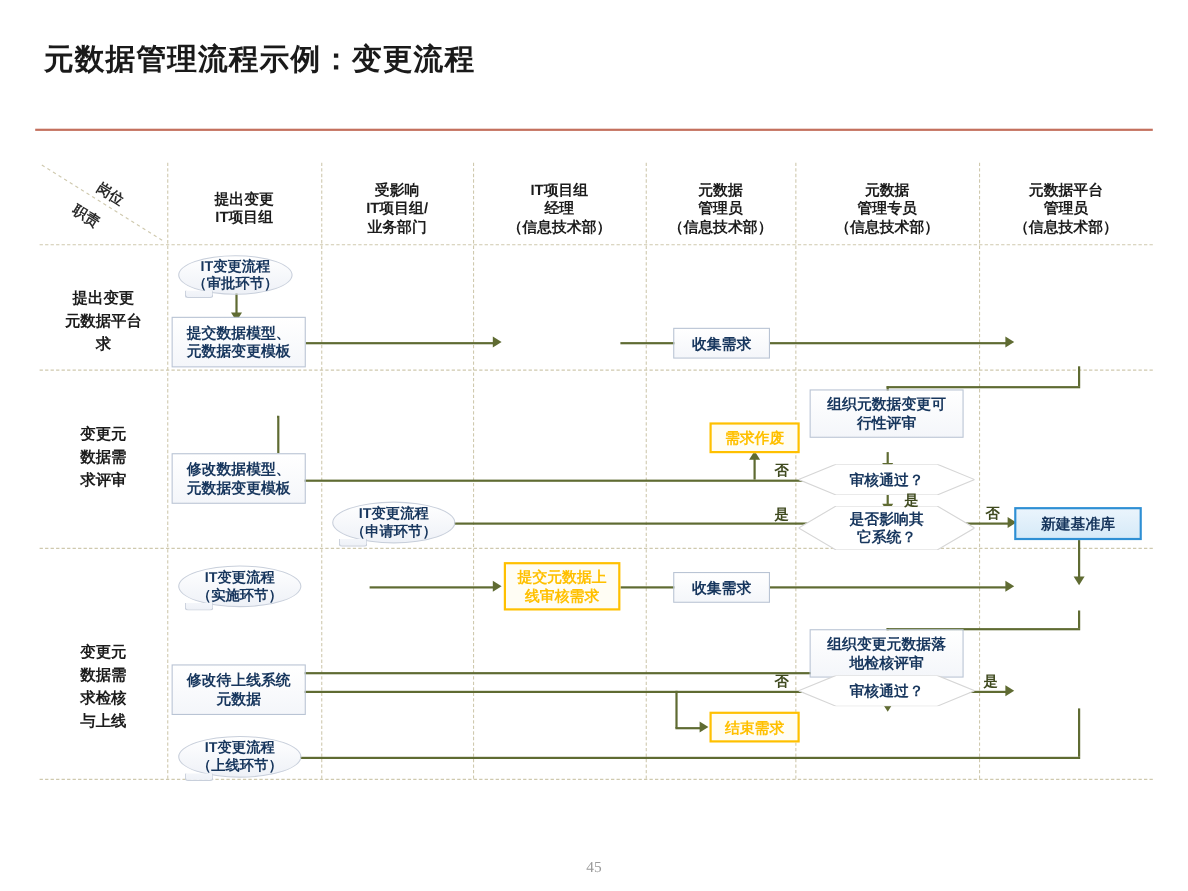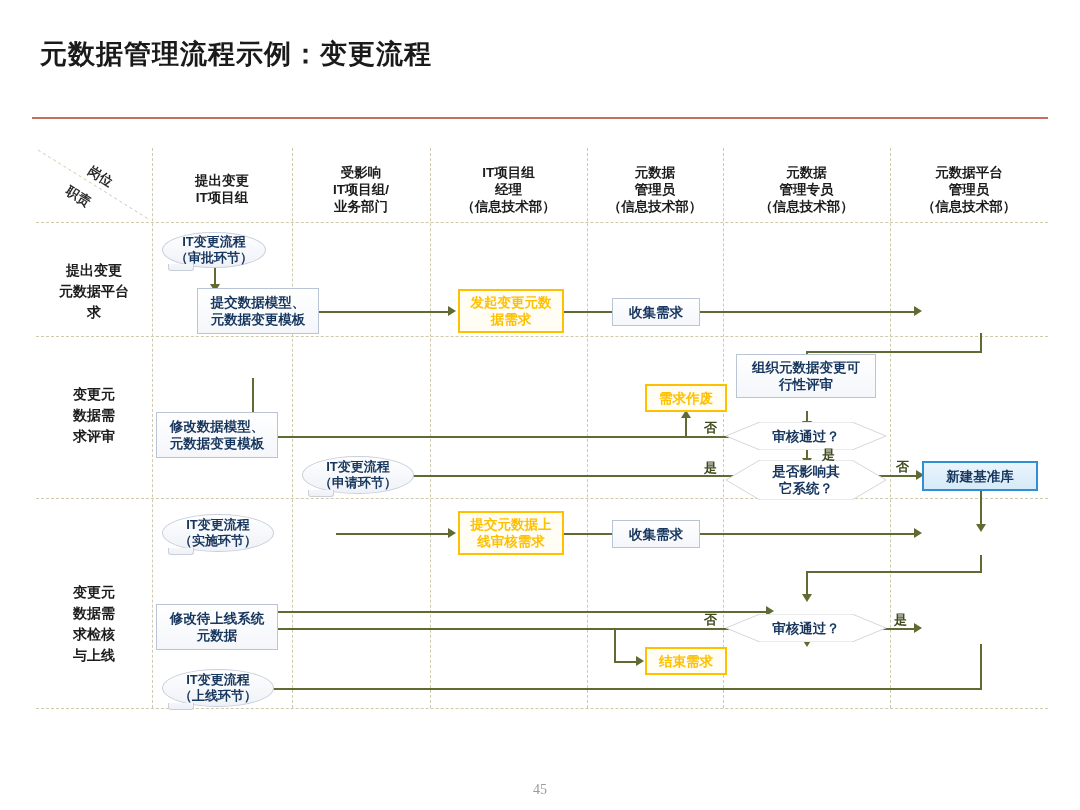--- a/index.html
+++ b/index.html
@@ -270,33 +270,27 @@
     <div class="ln ln-v" style="left:578px;top:480px;height:34px;"></div>
 
     <div class="node n-ellipse" style="left:126px;top:84px;width:104px;height:36px;">
       <div>
         <div>IT变更流程</div>
         <div>（审批环节）</div>
       </div>
     </div>
     <div class="ell-tail" style="left:132px;top:116px;width:24px;height:6px;border-radius:0 0 3px 3px;"></div>
 
-    <div class="node n-white" style="left:120px;top:140px;width:122px;height:46px;margin-left:41px;">
+    <div class="node n-white" style="left:120px;top:140px;width:122px;height:46px;">
       <div>
         <div>提交数据模型、</div>
         <div>元数据变更模板</div>
       </div>
     </div>
 
-    <div class="node n-yellow" style="left:422px;top:141px;width:106px;height:44px;">
-      <div>
-        <div>发起变更元数</div>
-        <div>据需求</div>
-      </div>
-    </div>
 
     <div class="node n-white" style="left:576px;top:150px;width:88px;height:28px;">
       <div>收集需求</div>
     </div>
 
 
     <div class="node n-white" style="left:700px;top:206px;width:140px;height:44px;">
       <div>
         <div>组织元数据变更可</div>
         <div>行性评审</div>
@@ -356,20 +350,26 @@
         <div>提交元数据上</div>
         <div>线审核需求</div>
       </div>
     </div>
 
     <div class="node n-white" style="left:576px;top:372px;width:88px;height:28px;">
       <div>收集需求</div>
     </div>
 
 
+    <div class="node n-white" style="left:700px;top:424px;width:140px;height:44px;">
+      <div>
+        <div>组织变更元数据落</div>
+        <div>地检核评审</div>
+      </div>
+    </div>
 
     <div class="node n-diamond" style="left:690px;top:466px;width:160px;height:28px;">
       <svg class="dia-shape" viewBox="0 0 160 28" preserveAspectRatio="none">
         <polygon points="0,14 34,0 126,0 160,14 126,28 34,28" fill="#ffffff" stroke="#d6d6d6" stroke-width="1"></polygon>
       </svg>
       <div class="dia-text"><span>审核通过？</span></div>
     </div>
 
 
     <div class="node n-white" style="left:120px;top:456px;width:122px;height:46px;">

